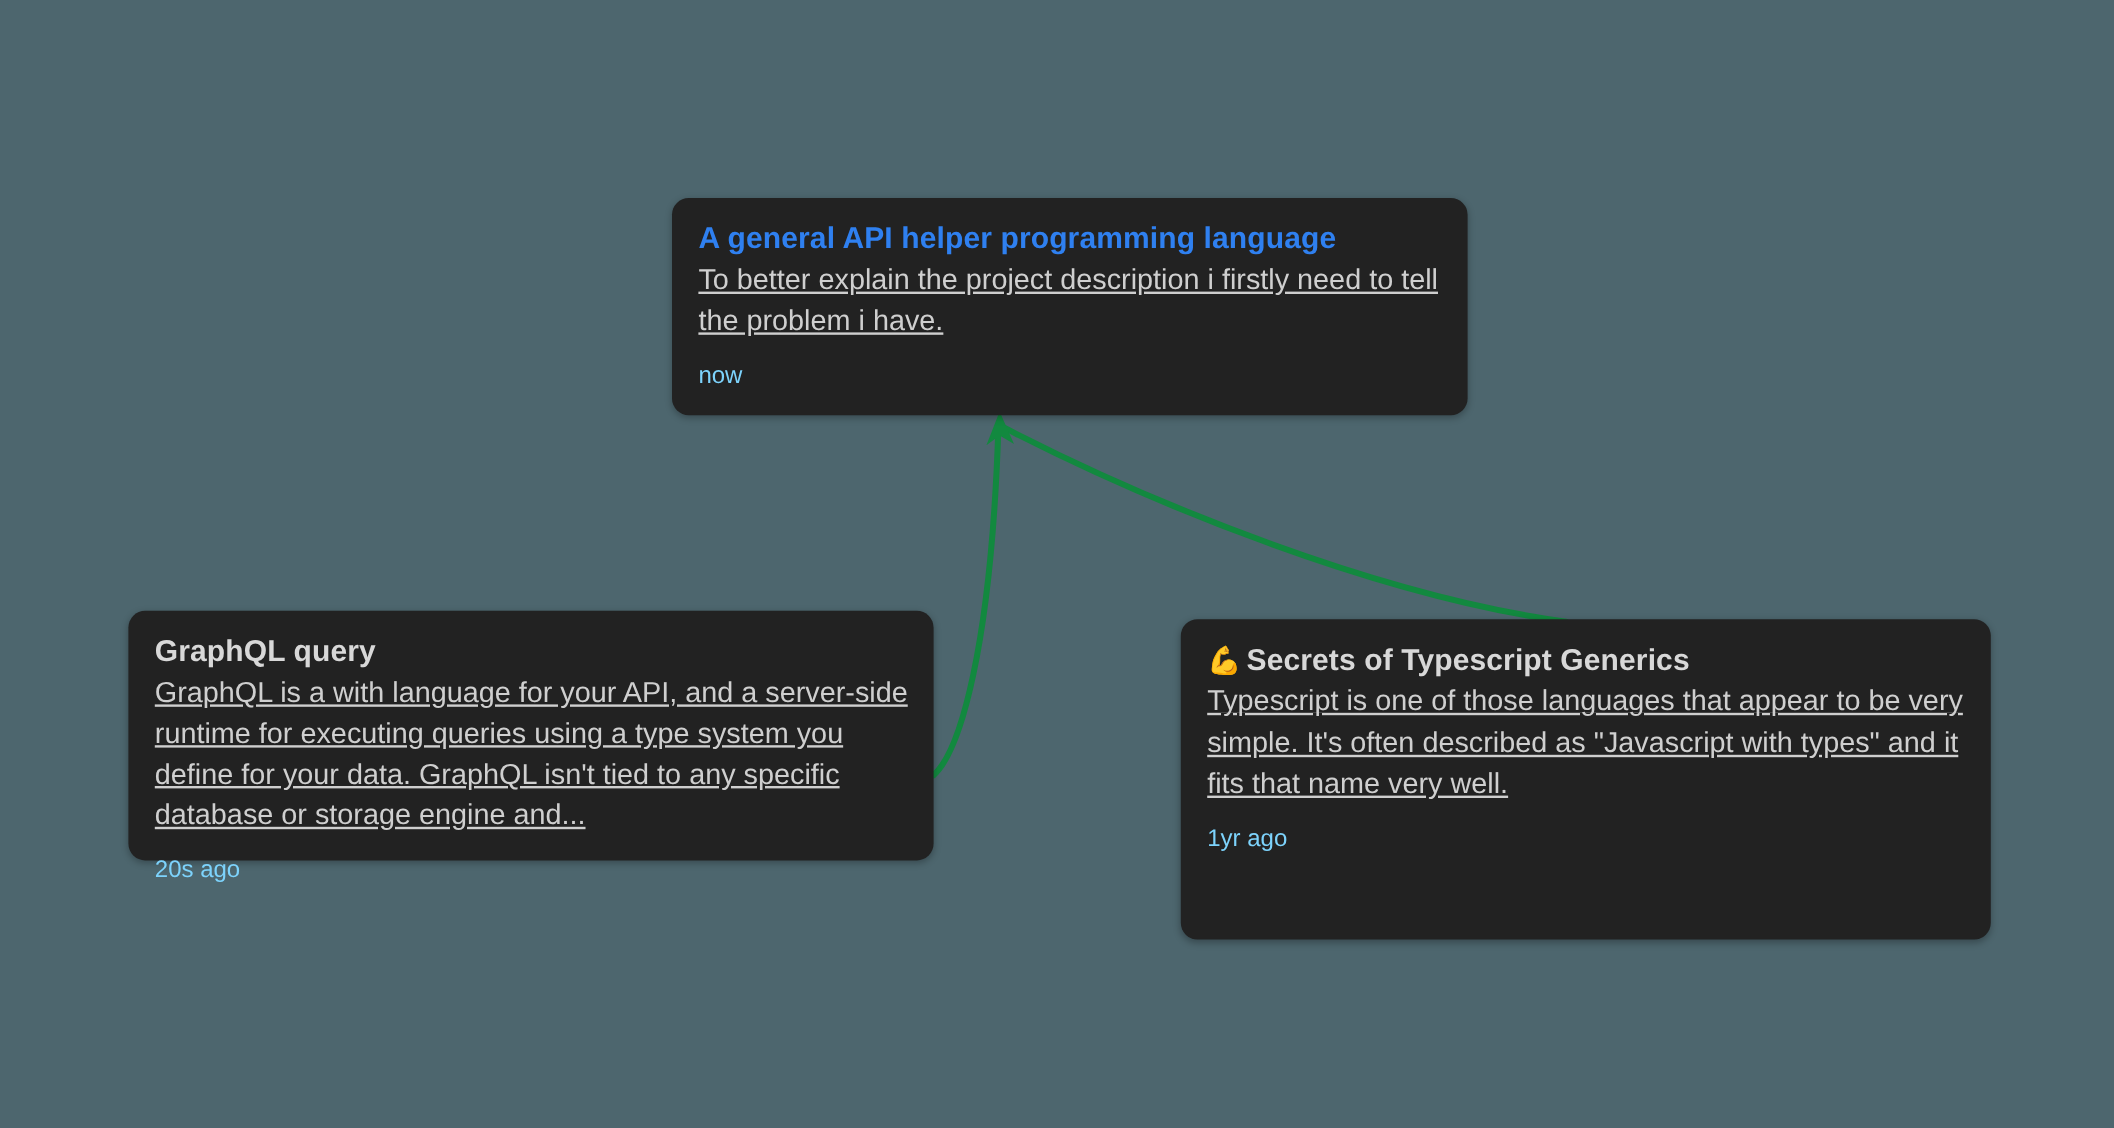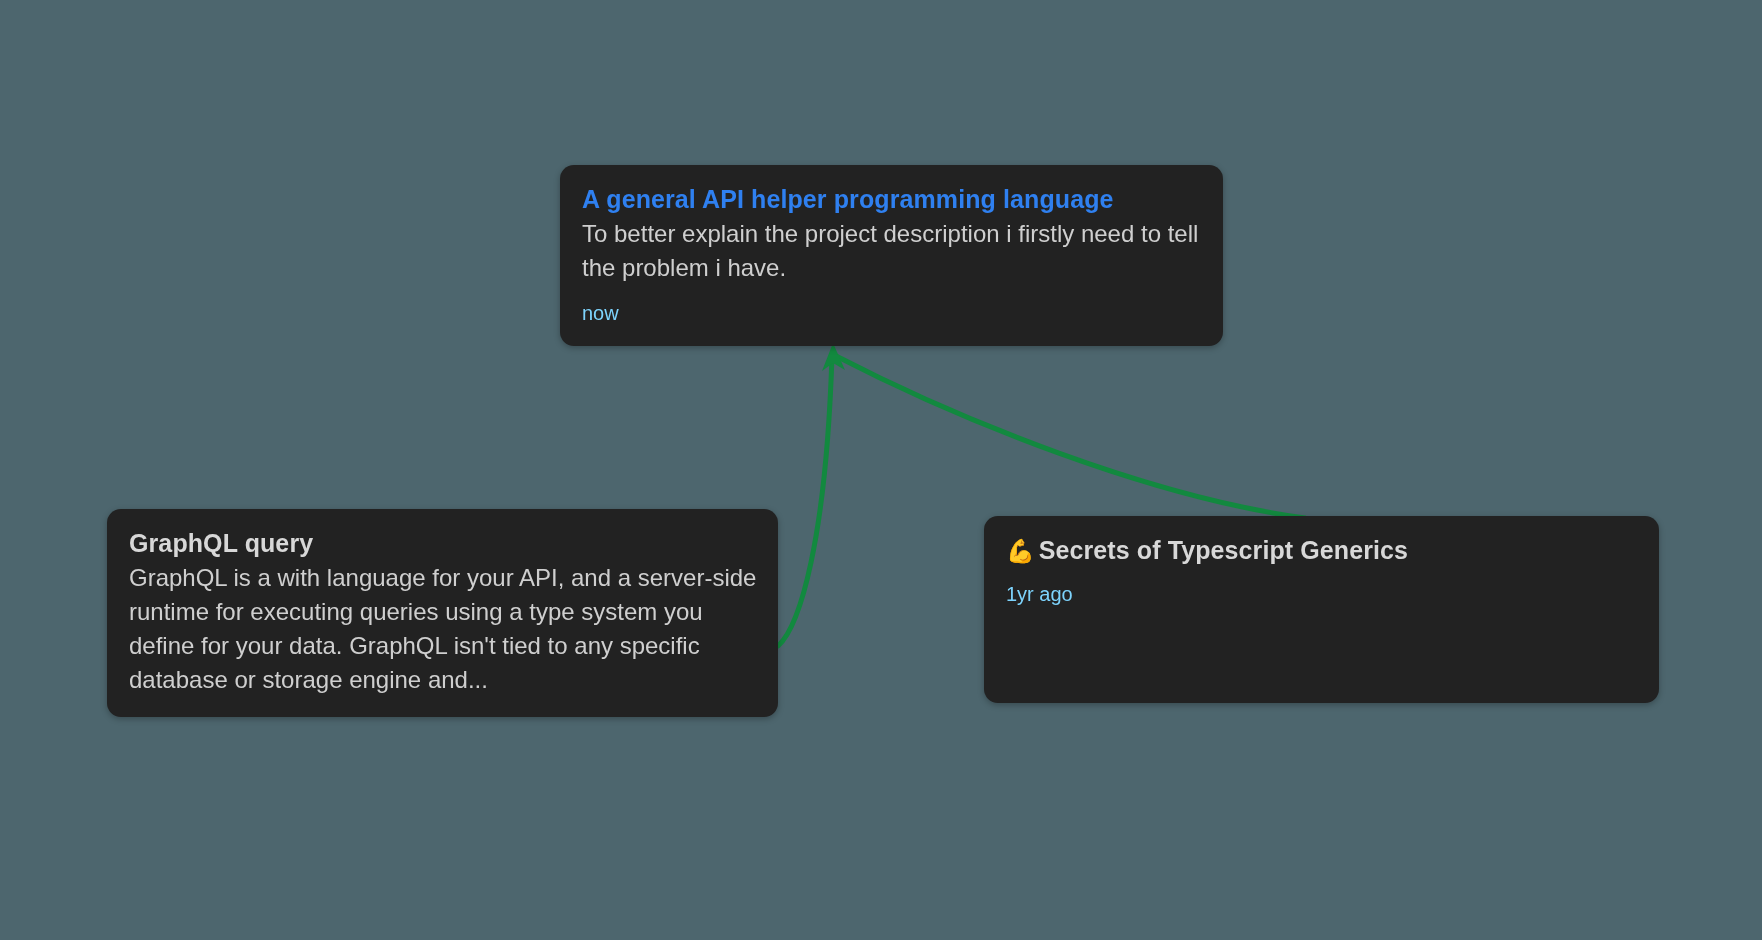--- a/index.html
+++ b/index.html
@@ -55,20 +55,21 @@
     font-weight: normal;
     font-size: 23px;
     margin-right: 4px;
   }
   .node-body {
     font-size: 24px;
     line-height: 1.42;
     color: #cfcfcf;
     margin: 0;
     font-weight: normal;
+    text-decoration: underline;
   }
   .node-time {
     font-size: 20px;
     color: #7dd3fc;
     margin-top: 16px;
     line-height: 1.2;
   }
 
   
   #node-root {
@@ -80,21 +81,21 @@
   #node-graphql {
     left: 107px;
     top: 509px;
     width: 671px;
     height: 208px;
   }
   #node-typescript {
     left: 984px;
     top: 516px;
     width: 675px;
-    height: 187px;
+    height: 267px;
   }
 </style>
 </head>
 <body>
 
 <div id="canvas">
 
   <svg id="edge-layer" viewBox="0 0 1762 940" width="1762" height="940" xmlns="http://www.w3.org/2000/svg">
 
     <path d="M 778 646 C 800 626 826 540 832 356" fill="none" stroke="#12893f" stroke-width="5" stroke-linecap="round"></path>
@@ -106,20 +107,22 @@
 
   <div class="node-card" id="node-root">
     <div class="node-title link-title">A general API helper programming language</div>
     <div class="node-body">To better explain the project description i firstly need to tell the problem i have.</div>
     <div class="node-time">now</div>
   </div>
 
   <div class="node-card" id="node-graphql">
     <div class="node-title">GraphQL query</div>
     <div class="node-body">GraphQL is a with language for your API, and a server-side runtime for executing queries using a type system you define for your data. GraphQL isn't tied to any specific database or storage engine and...</div>
+    <div class="node-time">20s ago</div>
   </div>
 
   <div class="node-card" id="node-typescript">
     <div class="node-title"><span class="title-emoji">💪</span><span>Secrets of Typescript Generics</span></div>
+    <div class="node-body">Typescript is one of those languages that appear to be very simple. It's often described as "Javascript with types" and it fits that name very well.</div>
     <div class="node-time">1yr ago</div>
   </div>
 
 </div>
 
 </body></html>

